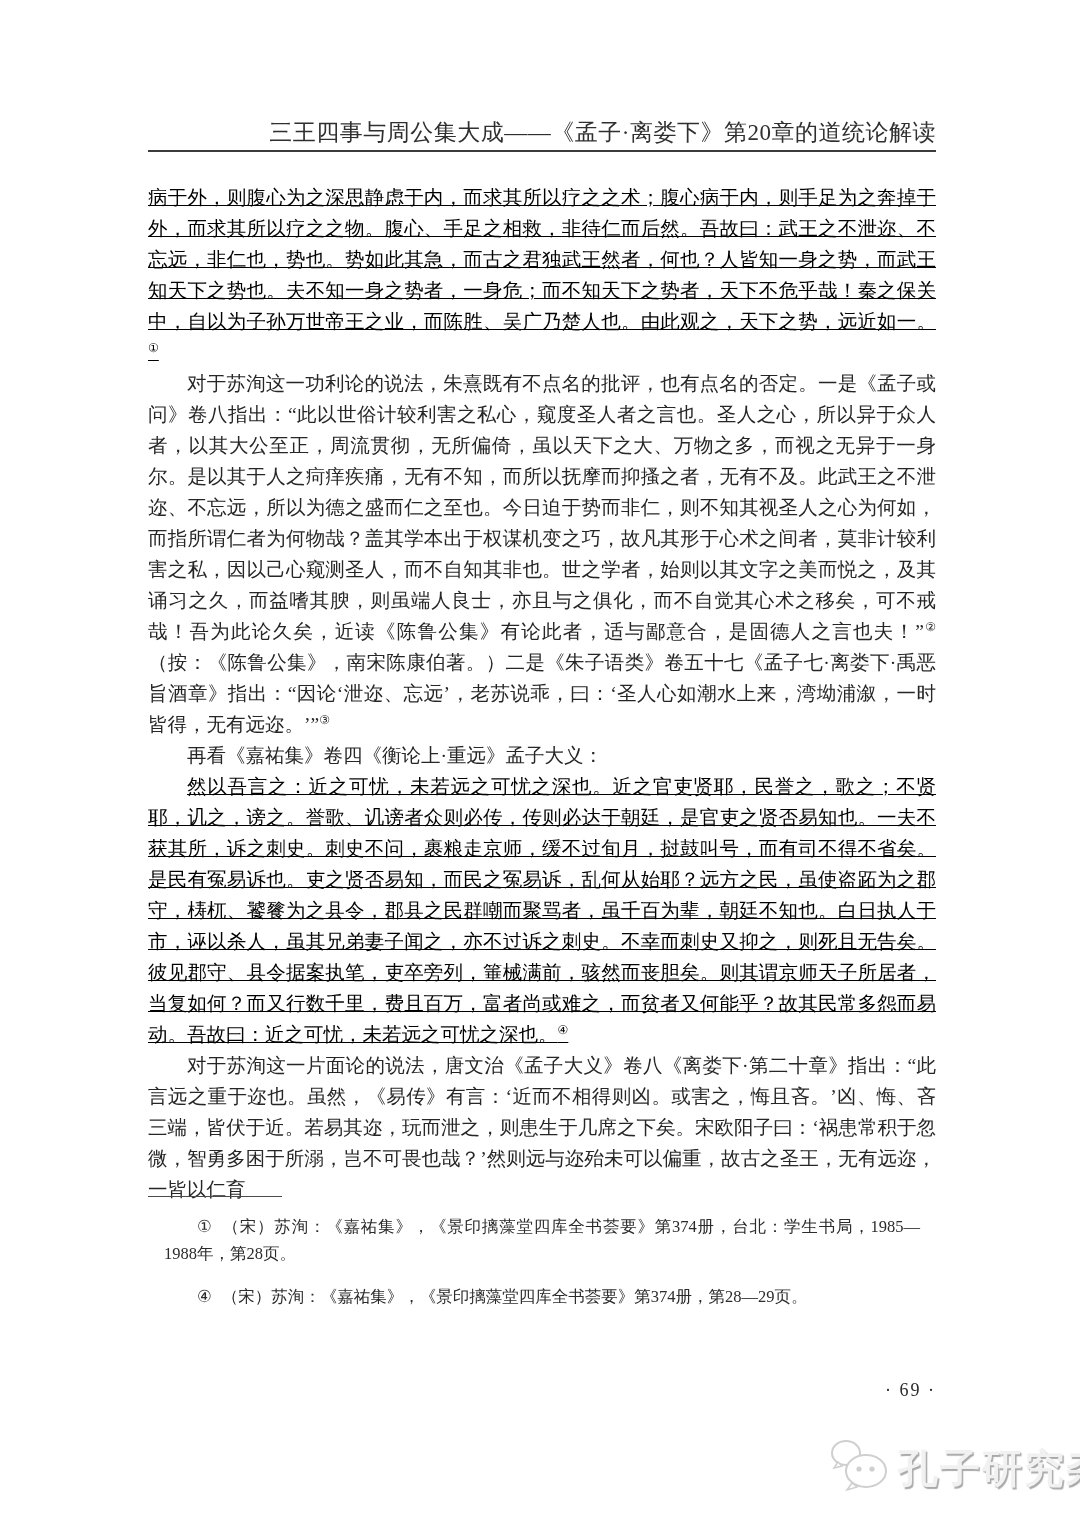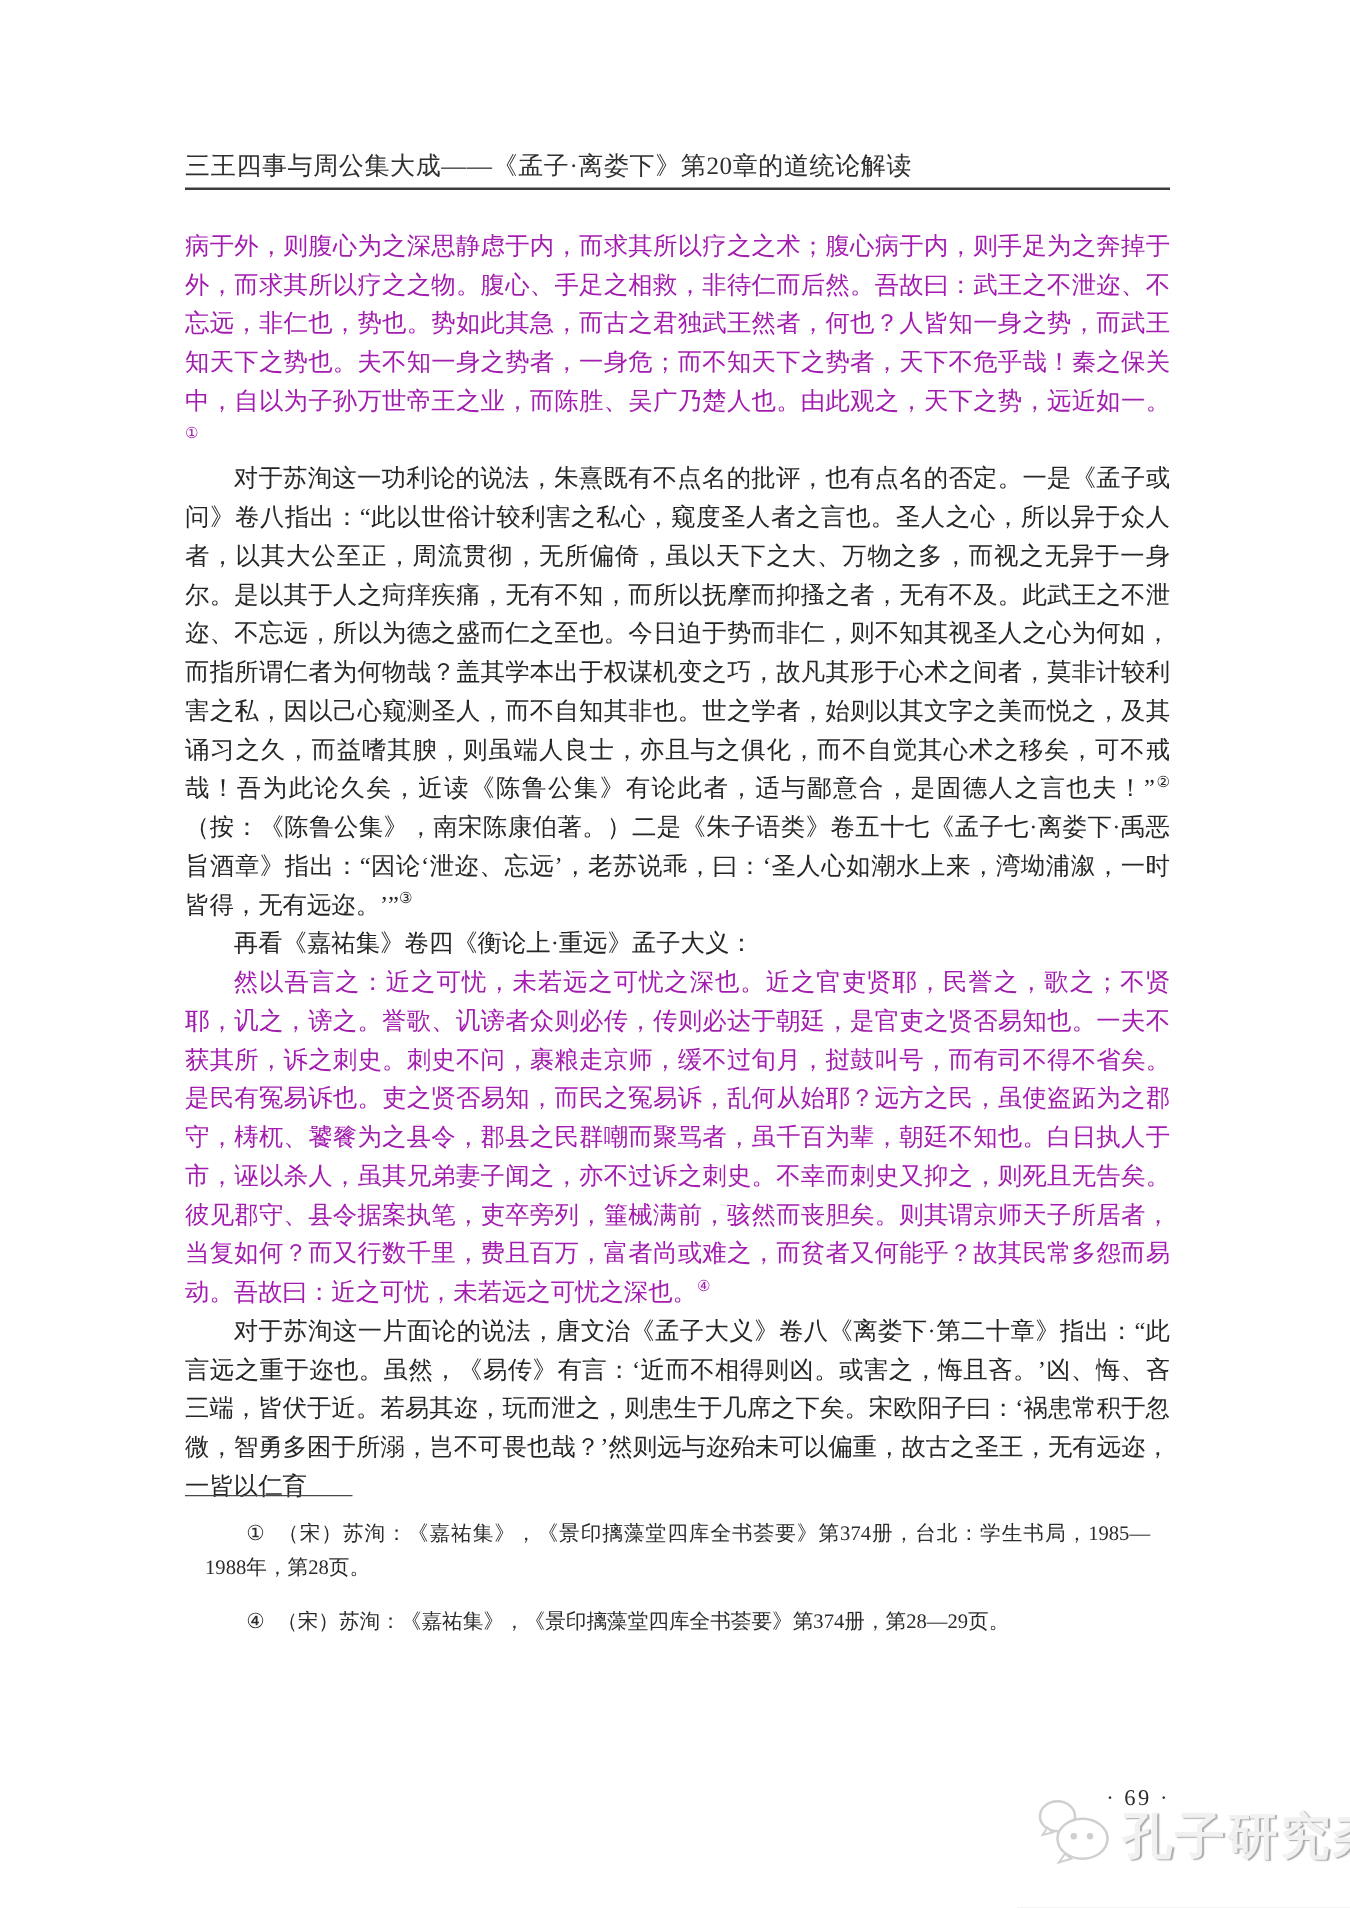--- a/index.html
+++ b/index.html
@@ -8,39 +8,40 @@
     width: 1080px; height: 1526px;
     margin: 0 auto;
     background: #ffffff;
     font-family: "Liberation Serif", serif;
     color: #262626;
     overflow: hidden;
   }
   
   .running-head {
     position: absolute; top: 121px; left: 148px; width: 788px;
-    font-size: 20px; line-height: 24px;
+    text-align: right;
+    font-size: 23px; line-height: 24px;
     color: #2f2f2f; letter-spacing: 0.5px;
     white-space: nowrap;
   }
   .head-rule {
     position: absolute; top: 150px; left: 148px; width: 788px;
     border-top: 2px solid #3c3c3c;
   }
   
   .body-col {
     position: absolute; top: 182px; left: 148px; width: 788px;
     font-size: 19.5px; line-height: 31px;
     text-align: justify;
   }
   .body-col p { margin: 0; }
   .para { text-indent: 2em; }
   .bquote-1 { margin-left: 44px; }
   .bquote-2 { margin-left: 52px; text-indent: 2em; }
-  .bquote-1, .bquote-2 { color: #a21caf; }
+  .bquote-1, .bquote-2 { color: #000000; text-decoration: underline; }
   sup.note {
     font-size: 0.62em;
     vertical-align: super;
     line-height: 0;
   }
   
   .footnotes {
     position: absolute; top: 1196px; left: 148px; width: 788px;
     font-size: 16.5px; line-height: 27px;
     text-align: justify; color: #2b2b2b;
@@ -50,21 +51,20 @@
     margin: 0 0 13px 0;
   }
   .footnote { margin: 16px; text-indent: 2em; }
   .fn-marker { margin-right: 0.6em; }
   
   .page-number {
     position: absolute; top: 1380px; left: 148px; width: 788px;
     text-align: right;
     font-size: 18px; color: #2b2b2b;
     letter-spacing: 2px;
-    margin-top: 48px;
   }
   
   .watermark {
     position: absolute; top: 1438px; left: 828px;
     display: flex; align-items: center; gap: 6px;
     user-select: none;
   }
   .watermark-text {
     font-family: "Liberation Sans", sans-serif;
     font-size: 40px; font-weight: bold; letter-spacing: 2px;

